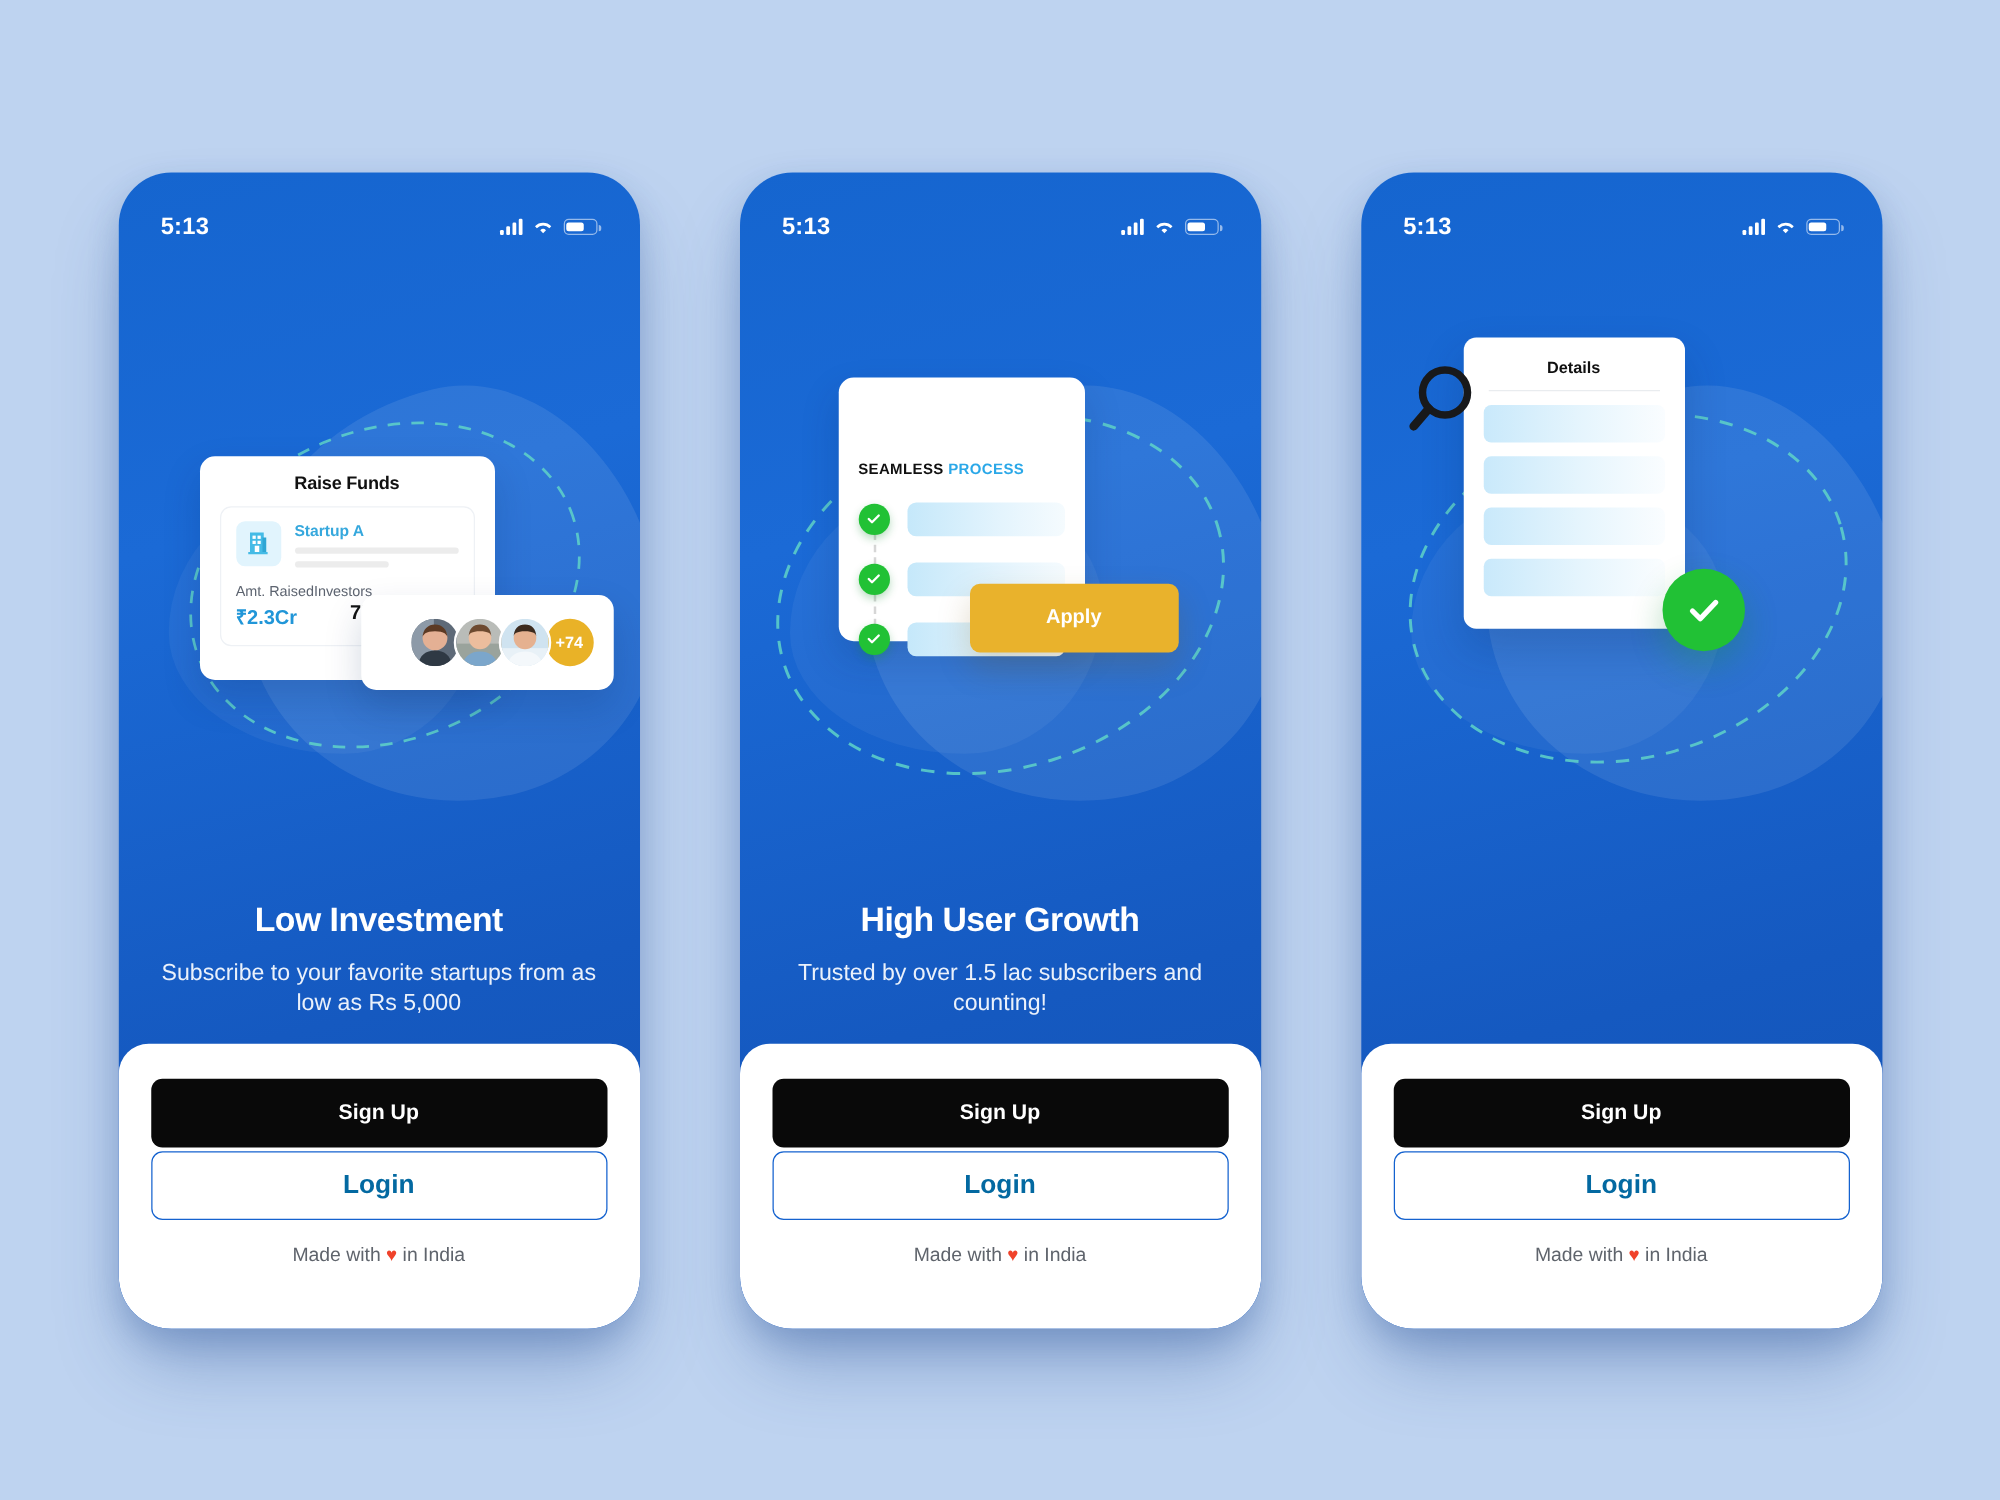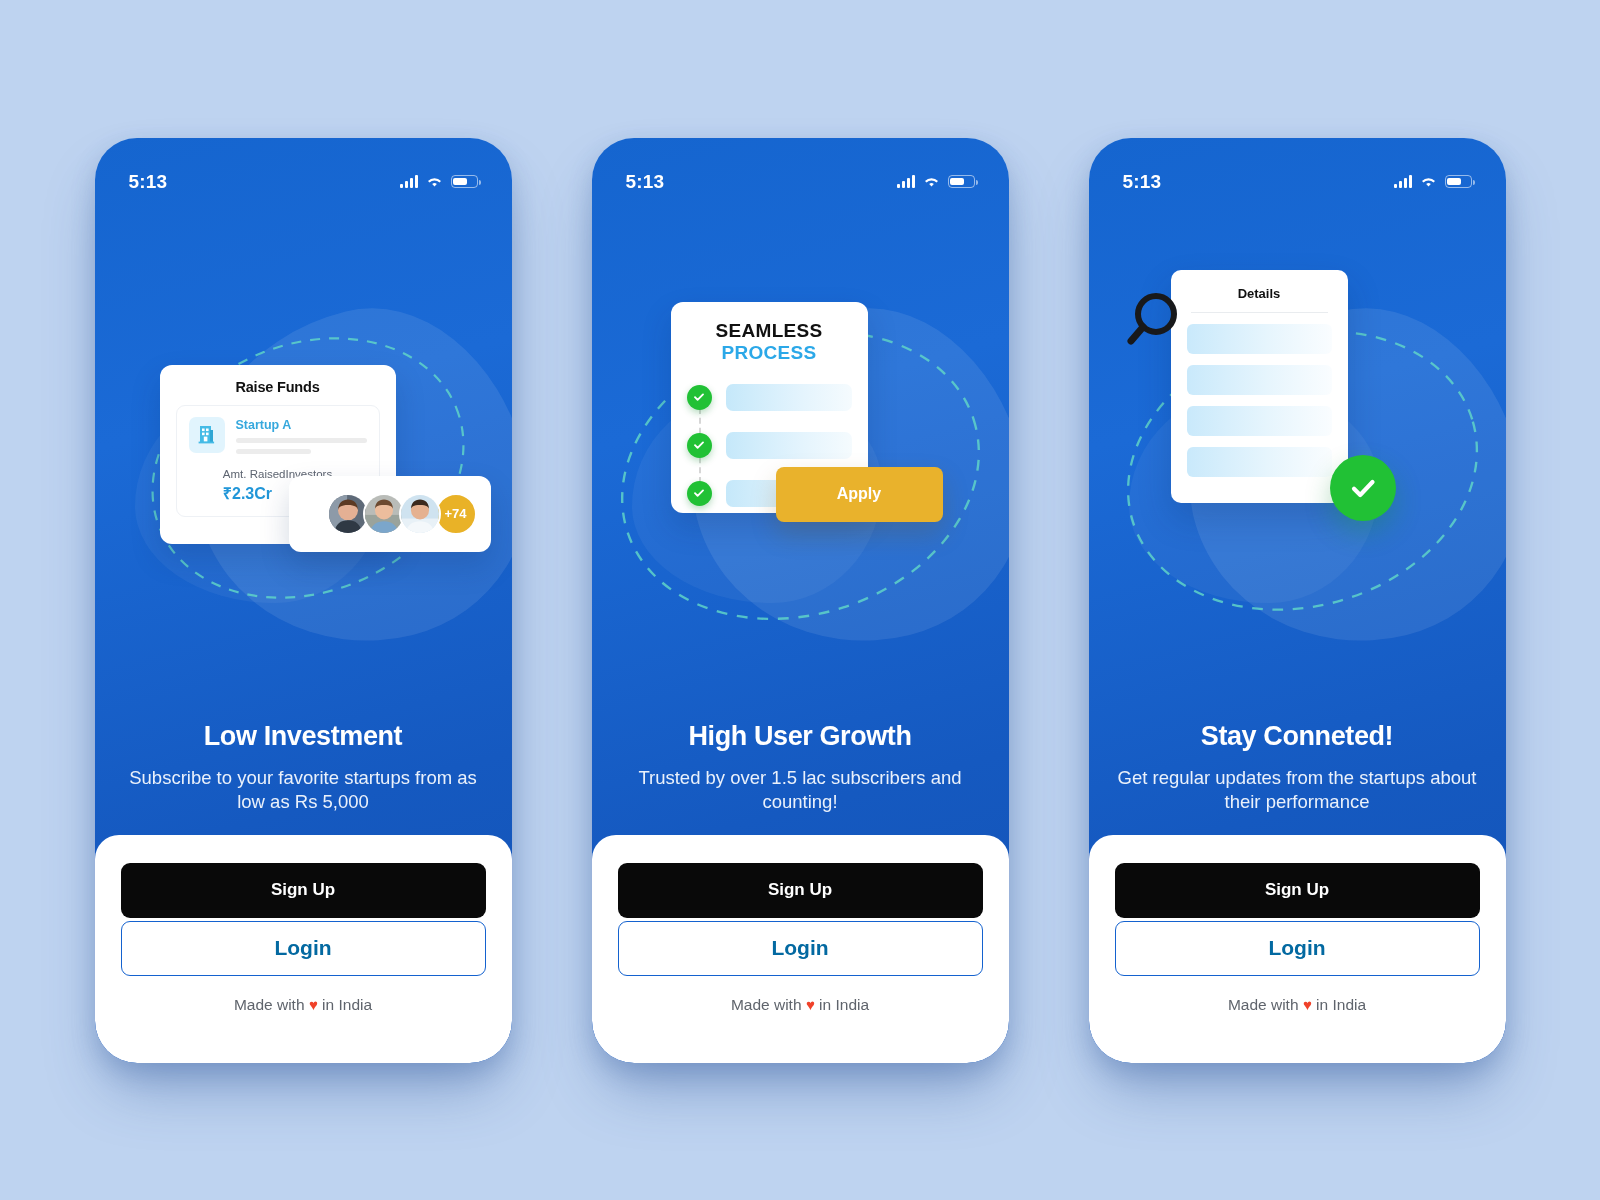--- a/index.html
+++ b/index.html
@@ -142,21 +142,21 @@
   .rf-logo {
     width: 36px; height: 36px; flex: 0 0 36px;
     background: #e1f4fd; border-radius: 7px;
     display: flex; align-items: center; justify-content: center;
   }
   .rf-meta { flex: 1; padding-top: 1px; }
   .rf-name { font-size: 12.5px; font-weight: 700; color: #36a8dd; }
   .ph-line { height: 5px; background: #ececec; border-radius: 3px; margin-top: 6px; }
   .ph-line.w1 { width: 100%; }
   .ph-line.w2 { width: 58%; }
-  .rf-stats { display: flex; justify-content: center; margin-top: 14px; }
+  .rf-stats { display: flex; justify-content: flex-start; margin-top: 14px; }
   .rf-stat-l { text-align: left; }
   .rf-stat-r { text-align: right; }
   .rf-stat-lbl { font-size: 11.5px; color: #5d6470; }
   .rf-stat-val { font-size: 16px; font-weight: 700; margin-top: 2px; color: #111; }
   .rf-stat-val.accent { color: #2196d8; }
 
   .rf-investors {
     position: absolute;
     left: 194px; top: 272px;
     width: 202px; height: 76px;
@@ -186,25 +186,25 @@
   .sp-card {
     position: absolute;
     left: 79px; top: 98px;
     width: 197px; height: 211px;
     background: #fff;
     border-radius: 12px;
     box-shadow: 0 14px 30px rgba(10,40,90,.18);
     padding: 18px 16px 14px 16px;
   }
   .sp-title {
-    text-align: center;
-    font-size: 19px;
+    font-size: 12px;
     font-weight: 800;
     letter-spacing: .3px;
     color: #111;
+    margin-top: 48px;
   }
   .sp-title .hl { color: #2ba8e8; }
   .sp-list { margin-top: 20px; position: relative; }
   .sp-item { display: flex; align-items: center; gap: 14px; position: relative; }
   .sp-item + .sp-item { margin-top: 21px; }
   .sp-check {
     width: 25px; height: 25px; border-radius: 50%;
     background: #21c135; flex: 0 0 25px;
     display:flex; align-items:center; justify-content:center;
     position: relative; z-index: 2;
@@ -578,24 +578,20 @@
         <line x1="20" y1="38" x2="8" y2="52" stroke="#18191b" stroke-width="7" stroke-linecap="round"></line>
       </svg>
 
       <div class="dt-check">
         <svg width="32" height="32" viewBox="0 0 32 32">
           <path d="M7 16.8 13.2 23 25.5 10" fill="none" stroke="#fff" stroke-width="4.2" stroke-linecap="round" stroke-linejoin="round"></path>
         </svg>
       </div>
     </div>
 
-    <div class="copy">
-      <h2>Stay Conneted!</h2>
-      <p>Get regular updates from the startups about their performance</p>
-    </div>
 
     <div class="dots">
       <div class="dot"></div>
       <div class="dot"></div>
       <div class="dot on"></div>
     </div>
 
     <div class="sheet">
       <button class="btn-primary">Sign Up</button>
       <button class="btn-secondary">Login</button>

